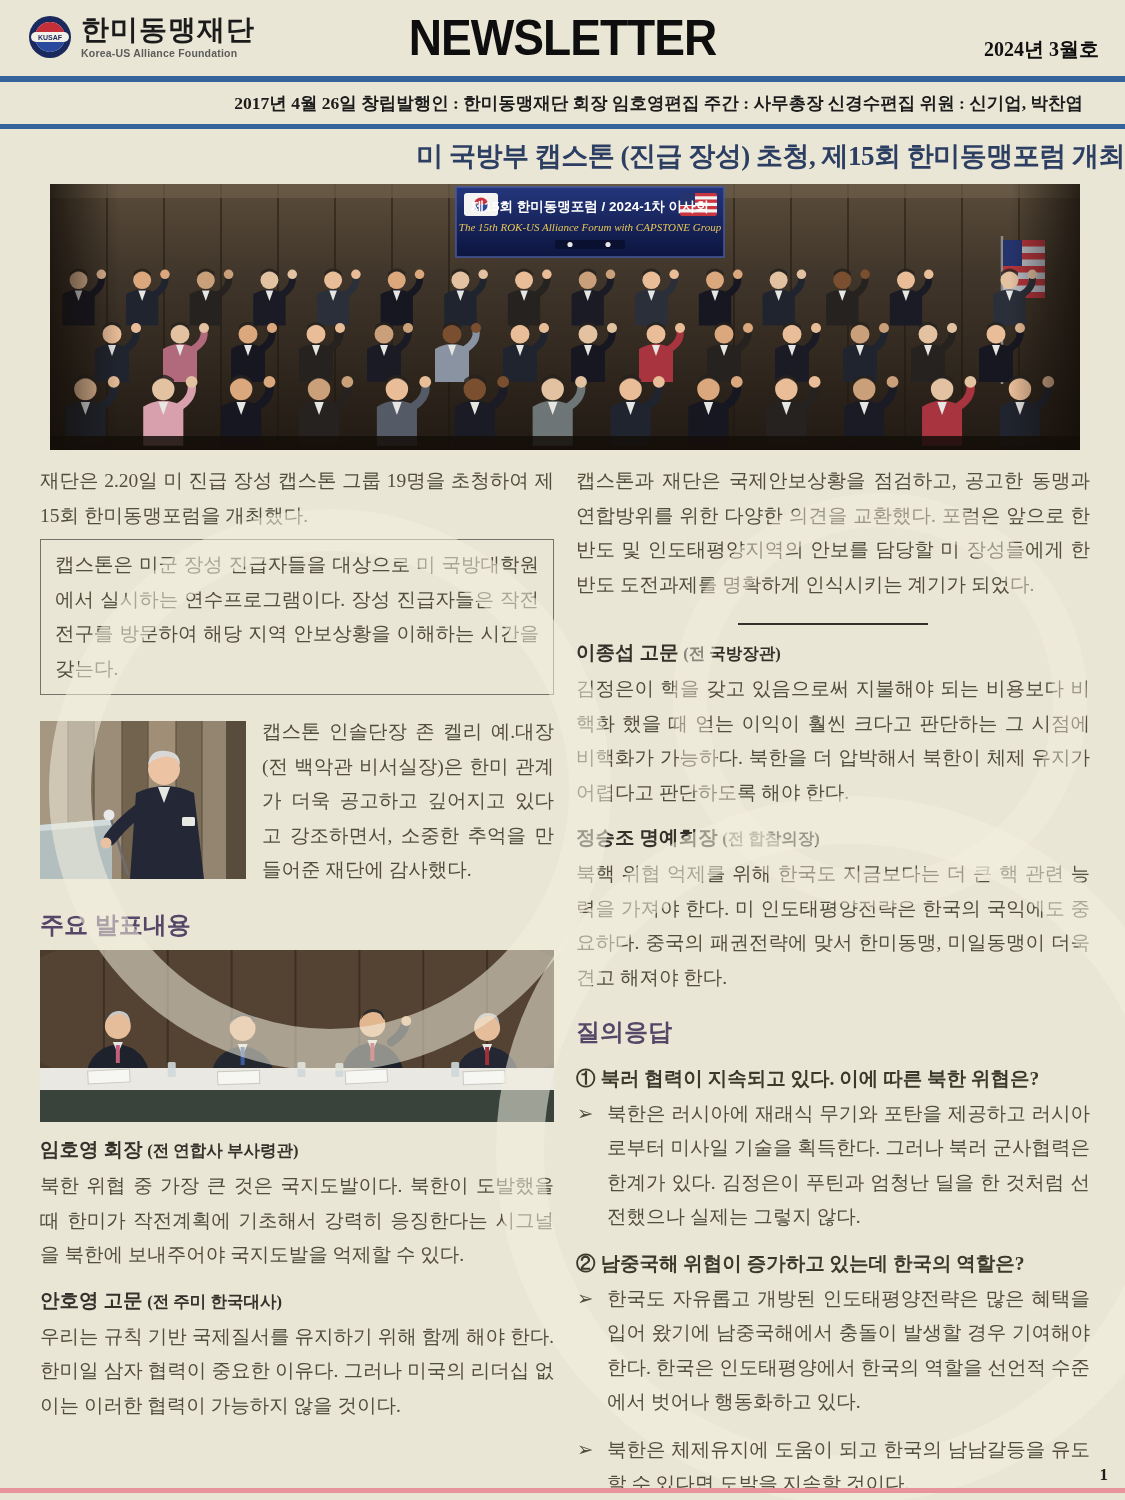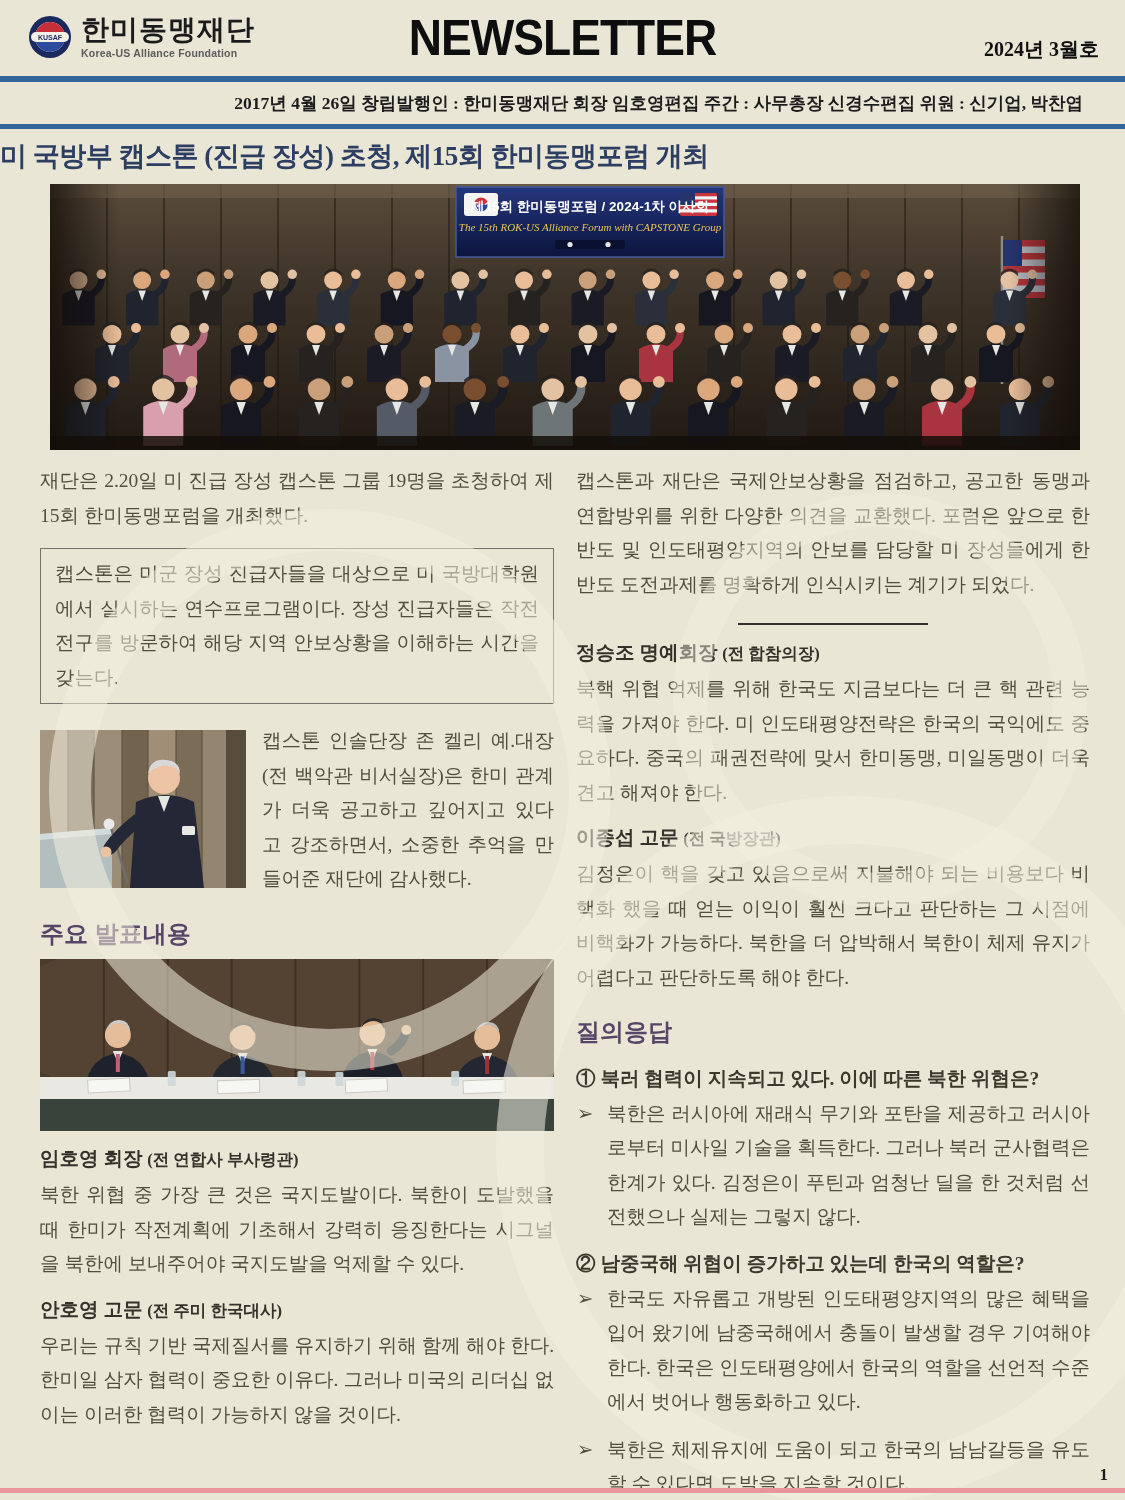--- a/index.html
+++ b/index.html
@@ -17,34 +17,34 @@
   .nl-title{position:absolute;left:0;right:0;top:10px;text-align:center;
     font-family:"Liberation Sans","DejaVu Sans",sans-serif;font-weight:900;font-size:47px;color:#0e0e0e;
     transform:scale(.98,1.08);letter-spacing:-1px;}
   .issue{position:absolute;right:26px;top:36px;font-weight:700;font-size:20px;color:#101010;}
   .rule{height:6px;background:#35649a;}
   .rule2{height:5px;background:#35649a;}
   
   .masthead{display:flex;justify-content:flex-end;align-items:center;
     padding:9px 42px 9px 45px;font-weight:700;font-size:17.5px;color:#1c1c1c;}
   
-  .headline{text-align:left;font-weight:700;font-size:27px;color:#2c3f63;padding:9px 0 7px;letter-spacing:-.5px;}
+  .headline{text-align:right;font-weight:700;font-size:27px;color:#2c3f63;padding:9px 0 7px;letter-spacing:-.5px;}
   
   .photo-main{margin:3px 45px 14px 50px;height:266px;position:relative;background:#eab308;}
   .photo-main svg{display:block;width:100%;height:100%;}
   .kelly-photo{float:left;width:206px;height:158px;margin:6px 16px 0 0;}
   .kelly-photo svg{display:block;width:100%;height:100%;}
   .panel-photo{width:100%;height:172px;margin:6px 0 10px;}
   .panel-photo svg{display:block;width:100%;height:100%;}
   
   .columns{display:flex;gap:22px;padding:0 35px 0 40px;}
   .col{width:516px;font-size:19.5px;line-height:34.5px;text-align:justify;}
   .col p{margin:0;}
   .intro{margin-top:2px;}
-  .capstone-box{border:1.6px solid #73736a;padding:8px 14px;margin-top:15px;}
+  .capstone-box{border:1.6px solid #73736a;padding:8px 14px;margin-top:6px;}
   .kelly-row{margin-top:20px;overflow:hidden;}
   .quote{margin-top:14px;clear:both;}
   .sec-title{font-family:"Liberation Sans","DejaVu Sans",sans-serif;font-weight:700;font-size:24px;
     color:#554668;margin:20px 0 8px;text-align:left;}
   .speaker{margin-top:13px;}
   .speaker-head{font-weight:700;color:#33312a;font-size:19.5px;text-align:left;line-height:30px;}
   .speaker-head .t{font-size:16.5px;}
   .speaker p{margin-top:3px;}
   .divider{width:190px;border-top:2.4px solid #33312a;margin:21px auto 8px;}
   .qa{margin-top:13px;}
@@ -369,49 +369,49 @@
       </div>
     </div>
 
     <div class="col">
       <p class="intro">캡스톤과 재단은 국제안보상황을 점검하고, 공고한 동맹과 연합방위를 위한 다양한 의견을 교환했다. 포럼은 앞으로 한반도 및 인도태평양지역의 안보를 담당할 미 장성들에게 한반도 도전과제를 명확하게 인식시키는 계기가 되었다.</p>
 
       <div class="divider"></div>
 
       <div class="speaker">
         <div class="speaker-head">
+          <span>이종섭 고문</span>
+          <span class="t">(전 국방장관)</span>
+        </div>
+        <p>김정은이 핵을 갖고 있음으로써 지불해야 되는 비용보다 비핵화 했을 때 얻는 이익이 훨씬 크다고 판단하는 그 시점에 비핵화가 가능하다. 북한을 더 압박해서 북한이 체제 유지가 어렵다고 판단하도록 해야 한다.</p>
+      </div>
+
+      <div class="speaker">
+        <div class="speaker-head">
           <span>정승조 명예회장</span>
           <span class="t">(전 합참의장)</span>
         </div>
         <p>북핵 위협 억제를 위해 한국도 지금보다는 더 큰 핵 관련 능력을 가져야 한다. 미 인도태평양전략은 한국의 국익에도 중요하다. 중국의 패권전략에 맞서 한미동맹, 미일동맹이 더욱 견고 해져야 한다.</p>
-      </div>
-
-      <div class="speaker">
-        <div class="speaker-head">
-          <span>이종섭 고문</span>
-          <span class="t">(전 국방장관)</span>
-        </div>
-        <p>김정은이 핵을 갖고 있음으로써 지불해야 되는 비용보다 비핵화 했을 때 얻는 이익이 훨씬 크다고 판단하는 그 시점에 비핵화가 가능하다. 북한을 더 압박해서 북한이 체제 유지가 어렵다고 판단하도록 해야 한다.</p>
       </div>
 
       <div class="sec-title">질의응답</div>
 
       <div class="qa">
         <div class="qa-q">① 북러 협력이 지속되고 있다. 이에 따른 북한 위협은?</div>
         <div class="qa-a">
           <span class="mk">➢</span>
           <span>북한은 러시아에 재래식 무기와 포탄을 제공하고 러시아로부터 미사일 기술을 획득한다. 그러나 북러 군사협력은 한계가 있다. 김정은이 푸틴과 엄청난 딜을 한 것처럼 선전했으나 실제는 그렇지 않다.</span>
         </div>
       </div>
 
       <div class="qa">
         <div class="qa-q">② 남중국해 위협이 증가하고 있는데 한국의 역할은?</div>
         <div class="qa-a">
           <span class="mk">➢</span>
-          <span>한국도 자유롭고 개방된 인도태평양지역의 많은 혜택을 입어 왔기에 남중국해에서 충돌이 발생할 경우 기여해야 한다. 한국은 인도태평양에서 한국의 역할을 선언적 수준에서 벗어나 행동화하고 있다.</span>
+          <span>한국도 자유롭고 개방된 인도태평양전략은 많은 혜택을 입어 왔기에 남중국해에서 충돌이 발생할 경우 기여해야 한다. 한국은 인도태평양에서 한국의 역할을 선언적 수준에서 벗어나 행동화하고 있다.</span>
         </div>
       </div>
 
       <div class="qa">
         <div class="qa-a">
           <span class="mk">➢</span>
           <span>북한은 체제유지에 도움이 되고 한국의 남남갈등을 유도할 수 있다면 도발을 지속할 것이다.</span>
         </div>
       </div>
     </div>

